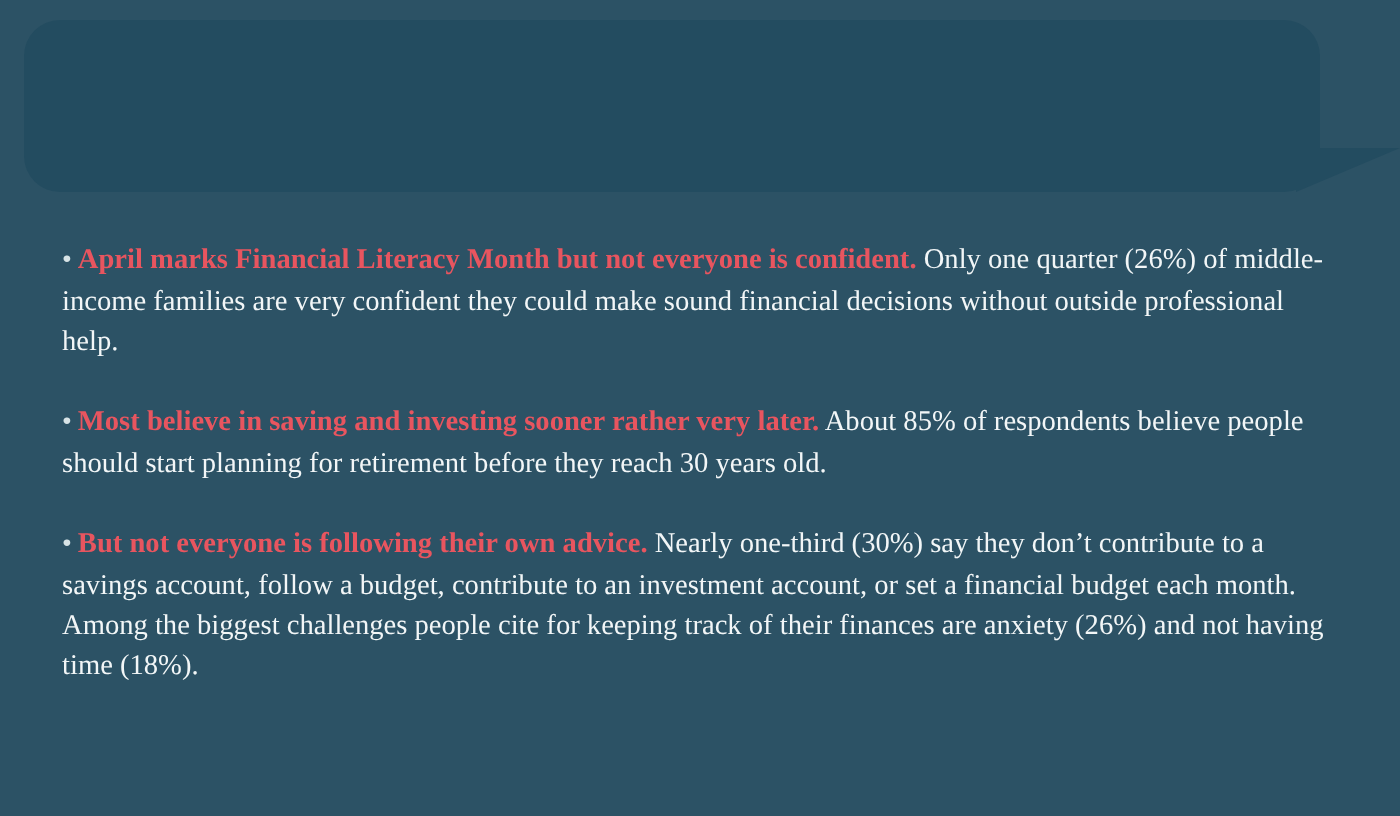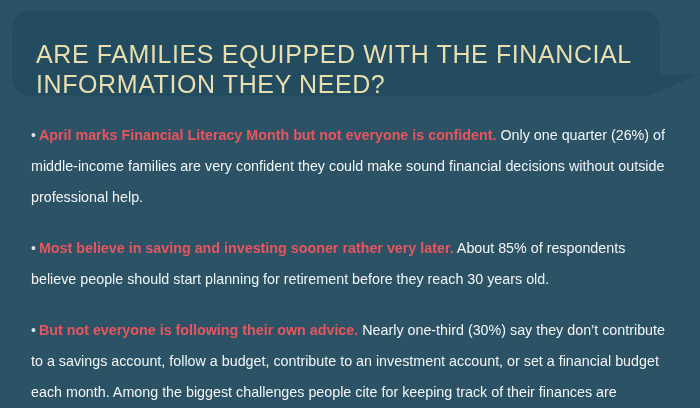--- a/index.html
+++ b/index.html
@@ -72,23 +72,23 @@
   
   .body-copy {
     position: absolute;
     left: 31px;
     top: 120px;
     width: 634px;
   }
 
   .para {
     color: #f2f6f7;
-    font-family: Liberation Sans, sans-serif;
+    font-family: Liberation Serif, serif;
     font-size: 14.3px;
-    line-height: 31px;
+    line-height: 20px;
     margin: 0 0 20px 0;
     text-align: left;
   }
   .para:last-child { margin-bottom: 0; }
 
   .bullet {
     color: #d7e3e6;
     font-size: 14px;
     margin-right: 3px;
   }
@@ -103,21 +103,20 @@
   }
 </style>
 </head>
 <body>
 
 <div id="slide">
 
   <div class="bubble-wrap">
     <div class="bubble"></div>
     <div class="bubble-tail"></div>
-    <h1 class="headline">ARE FAMILIES EQUIPPED WITH THE FINANCIAL INFORMATION THEY NEED?</h1>
   </div>
 
   <div class="body-copy">
 
     <p class="para">
       <span class="bullet">•</span><span class="lead">April marks Financial Literacy Month but not everyone is confident.</span><span class="rest"> Only one quarter (26%) of middle-income families are very confident they could make sound financial decisions without outside professional help.</span>
     </p>
 
     <p class="para">
       <span class="bullet">•</span><span class="lead">Most believe in saving and investing sooner rather very later.</span><span class="rest"> About 85% of respondents believe people should start planning for retirement before they reach 30 years old.</span>

